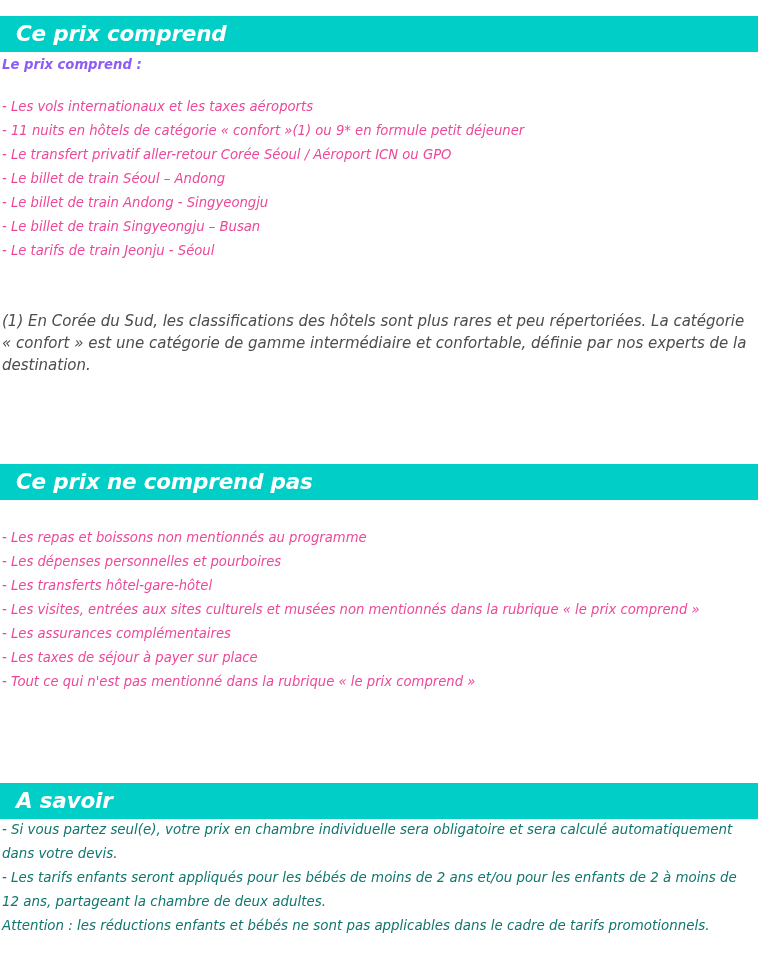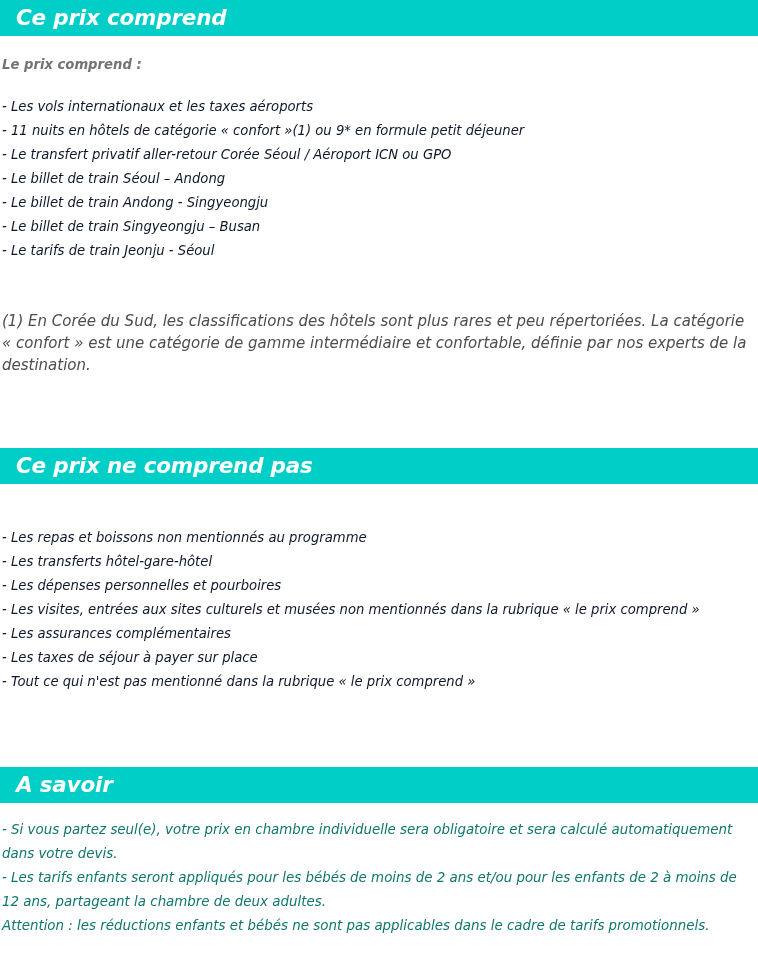--- a/index.html
+++ b/index.html
@@ -23,20 +23,21 @@
 
   
   .section-band {
     box-sizing: border-box;
     width: 758px;
     height: 36px;
     background: #01cec6;
     display: flex;
     align-items: center;
     padding-left: 16px;
+    margin-top: 16px;
   }
   .section-band-title {
     font-family: "DejaVu Sans", sans-serif;
     font-style: italic;
     font-weight: bold;
     font-size: 21.5px;
     line-height: 22px;
     color: #ffffff;
     letter-spacing: -0.2px;
     white-space: nowrap;
@@ -45,30 +46,30 @@
   
   .section-body {
     padding: 0 2px 0 2px;
   }
   .lead {
     font-family: "DejaVu Sans", sans-serif;
     font-style: italic;
     font-weight: bold;
     font-size: 13.2px;
     line-height: 16px;
-    color: #737373;
+    color: #8b5cf6;
     white-space: nowrap;
   }
   .bullet-line {
     font-family: "DejaVu Sans", sans-serif;
     font-style: italic;
     font-weight: normal;
     font-size: 13.2px;
     line-height: 24px;
-    color: #0f172a;
+    color: #ec4899;
     white-space: nowrap;
   }
   .note {
     font-family: "DejaVu Sans", sans-serif;
     font-style: italic;
     font-weight: normal;
     font-size: 15px;
     line-height: 22px;
     color: #4d4d4d;
   }
@@ -116,22 +117,22 @@
 
   <div class="abs" style="top:448px;">
     <div class="section-band">
       <span class="section-band-title">Ce prix ne comprend pas</span>
     </div>
   </div>
 
 
   <div class="abs section-body" style="top:526px;">
     <div class="bullet-line">- Les repas et boissons non mentionnés au programme</div>
+    <div class="bullet-line">- Les dépenses personnelles et pourboires</div>
     <div class="bullet-line">- Les transferts hôtel-gare-hôtel</div>
-    <div class="bullet-line">- Les dépenses personnelles et pourboires</div>
     <div class="bullet-line">- Les visites, entrées aux sites culturels et musées non mentionnés dans la rubrique « le prix comprend »</div>
     <div class="bullet-line">- Les assurances complémentaires</div>
     <div class="bullet-line">- Les taxes de séjour à payer sur place</div>
     <div class="bullet-line">- Tout ce qui n'est pas mentionné dans la rubrique « le prix comprend »</div>
   </div>
 
   <div class="abs" style="top:767px;">
     <div class="section-band">
       <span class="section-band-title">A savoir</span>
     </div>

